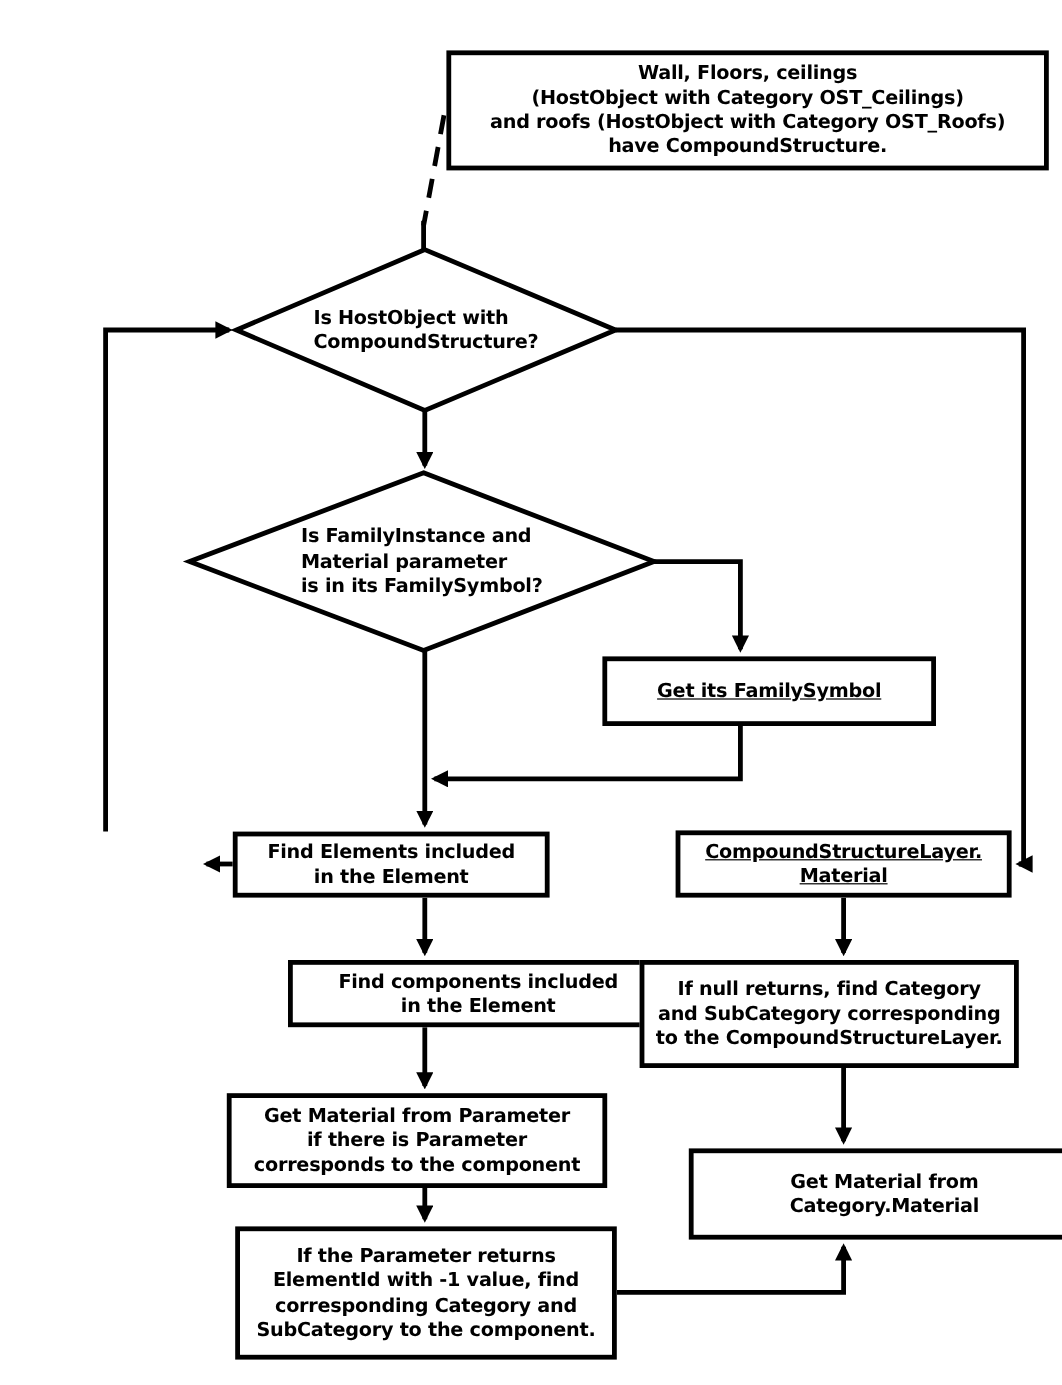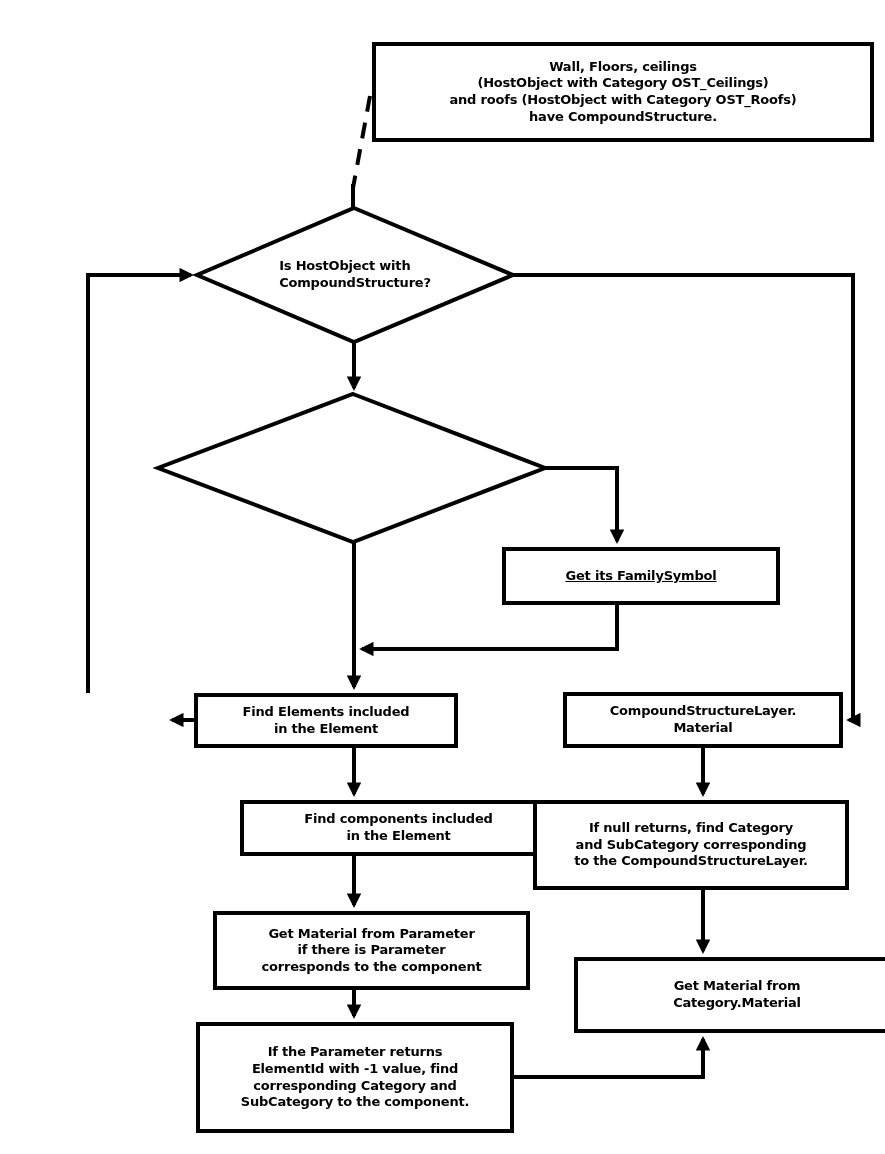--- a/index.html
+++ b/index.html
@@ -38,21 +38,21 @@
     position: absolute;
     box-sizing: border-box;
     display: flex;
     align-items: center;
     justify-content: center;
     text-align: left;
     background: transparent;
   }
   .label {
     white-space: pre-line;
-    font-size: 13px;
+    font-size: 16px;
     line-height: 1.28;
     letter-spacing: -0.2px;
   }
 </style>
 </head>
 <body>
 
 <div class="canvas">
 
   <svg class="wires" viewBox="0 0 885 1154" xmlns="http://www.w3.org/2000/svg">
@@ -105,48 +105,53 @@
 (HostObject with Category OST_Ceilings)
 and roofs (HostObject with Category OST_Roofs)
 have CompoundStructure.</span>
   </div>
 
   <div class="diamond-label" style="left:197px; top:208px; width:316px; height:134px;">
     <span class="label">Is HostObject with
 CompoundStructure?</span>
   </div>
 
+  <div class="diamond-label" style="left:158px; top:394px; width:387px; height:148px;">
+    <span class="label">Is FamilyInstance and
+Material parameter
+is in its FamilySymbol?</span>
+  </div>
 
   <div class="node" style="left:502px; top:547px; width:278px; height:58px;text-decoration:underline;">
     <span class="label">Get its FamilySymbol</span>
   </div>
 
 
   <div class="node" style="left:194px; top:693px; width:264px; height:55px;">
     <span class="label">Find Elements included
 in the Element</span>
   </div>
 
-  <div class="node" style="left:563px; top:692px; width:280px; height:56px;">
+  <div class="node" style="left:563px; top:692px; width:280px; height:56px;text-decoration:underline;">
     <span class="label">CompoundStructureLayer.
 Material</span>
   </div>
 
   <div class="node" style="left:196px; top:800px; width:317px; height:56px;margin-left:44px;">
     <span class="label">Find components included
 in the Element</span>
   </div>
 
   <div class="node" style="left:533px; top:800px; width:316px; height:90px;">
     <span class="label">If null returns, find Category
 and SubCategory corresponding
 to the CompoundStructureLayer.</span>
   </div>
 
-  <div class="node" style="left:213px; top:911px; width:317px; height:79px;">
+  <div class="node" style="left:189px; top:911px; width:317px; height:79px;">
     <span class="label">Get Material from Parameter
 if there is Parameter
 corresponds to the component</span>
   </div>
 
   <div class="node" style="left:574px; top:957px; width:326px; height:76px;">
     <span class="label">Get Material from
 Category.Material</span>
   </div>
 

